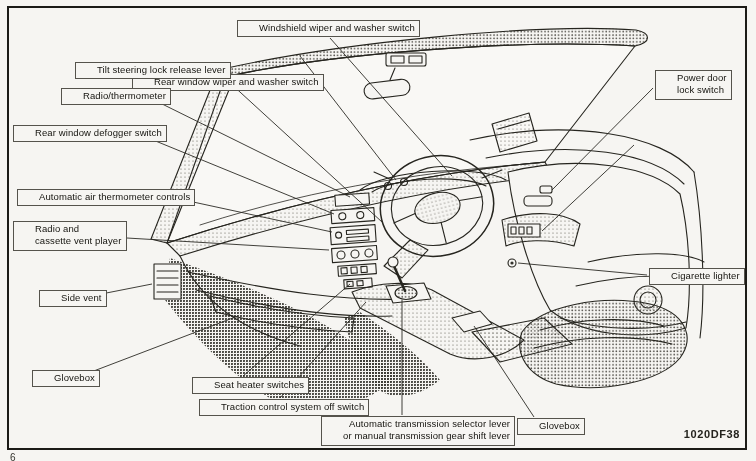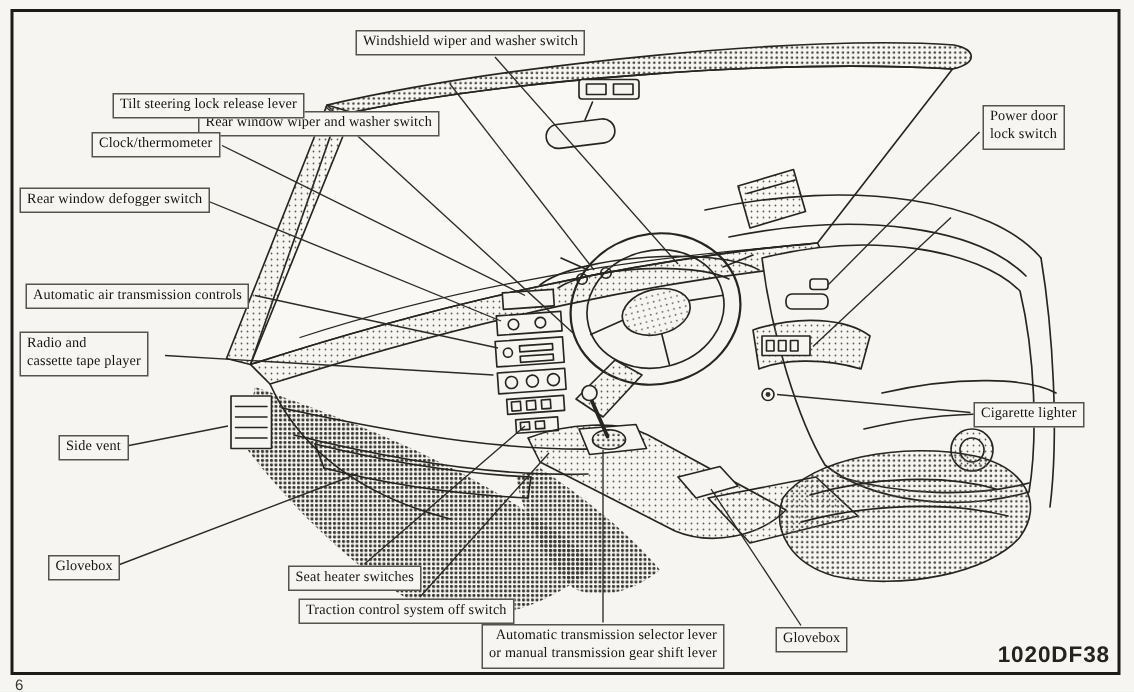--- a/index.html
+++ b/index.html
@@ -12,27 +12,26 @@
   .frame {
     position:absolute; left:7px; top:6px; width:740px; height:444px;
     border:2px solid #1c1b17; box-sizing:border-box;
     z-index:2; pointer-events:none;
   }
   svg.art { position:absolute; left:0; top:0; z-index:1; }
   .label {
     position:absolute; z-index:3;
     font-size:9.5px; line-height:1.3; letter-spacing:0.1px;
     background:#f6f5f2; border:1px solid #55534c;
-    padding:1px 4px 2px 4px; white-space:pre-line;
+    padding:1px 4px 2px 21px; white-space:pre-line;
     color:#15140f;
-    font-family:Liberation Serif, serif;
   }
   .figure-code {
     position:absolute; z-index:3; right:16px; top:428px;
-    font-size:15px; letter-spacing:0.6px; font-weight:bold;
+    font-size:11px; letter-spacing:0.6px; font-weight:bold;
     color:#24231e;
   }
   .page-number {
     position:absolute; z-index:3; left:10px; top:452px;
     font-size:10px; color:#35342e;
   }
 </style>
 </head>
 <body>
 
@@ -205,25 +204,25 @@
       <line x1="634" y1="145" x2="542" y2="231"></line>
       <line x1="647" y1="275" x2="518" y2="263"></line>
     </g>
   </svg>
 
   <div class="frame"></div>
 
   <div class="label" style="left:237px; top:20px;">Windshield wiper and washer switch</div>
   <div class="label" style="left:132px; top:39px;margin-top:35px;">Rear window wiper and washer switch</div>
   <div class="label" style="left:75px;  top:62px;">Tilt steering lock release lever</div>
-  <div class="label" style="left:61px;  top:88px;">Clock/thermometer</div>
+  <div class="label" style="left:61px;  top:88px;">Radio/thermometer</div>
   <div class="label" style="left:13px;  top:125px;">Rear window defogger switch</div>
-  <div class="label" style="left:17px;  top:189px;">Automatic air transmission controls</div>
+  <div class="label" style="left:17px;  top:189px;">Automatic air thermometer controls</div>
   <div class="label" style="left:13px;  top:221px;">Radio and
-cassette tape player</div>
+cassette vent player</div>
   <div class="label" style="left:39px;  top:290px;">Side vent</div>
   <div class="label" style="left:32px;  top:370px;">Glovebox</div>
   <div class="label" style="left:192px; top:377px;">Seat heater switches</div>
   <div class="label" style="left:199px; top:399px;">Traction control system off switch</div>
   <div class="label" style="left:321px; top:416px;text-align:right;">Automatic transmission selector lever
 or manual transmission gear shift lever</div>
   <div class="label" style="left:517px; top:418px;">Glovebox</div>
   <div class="label" style="left:655px; top:70px;">Power door
 lock switch</div>
   <div class="label" style="left:649px; top:268px;">Cigarette lighter</div>

